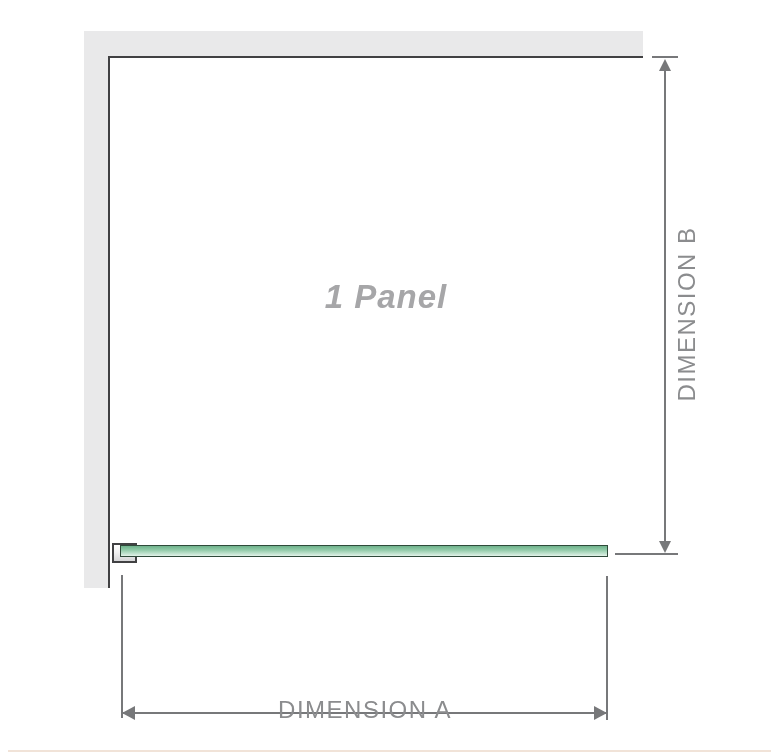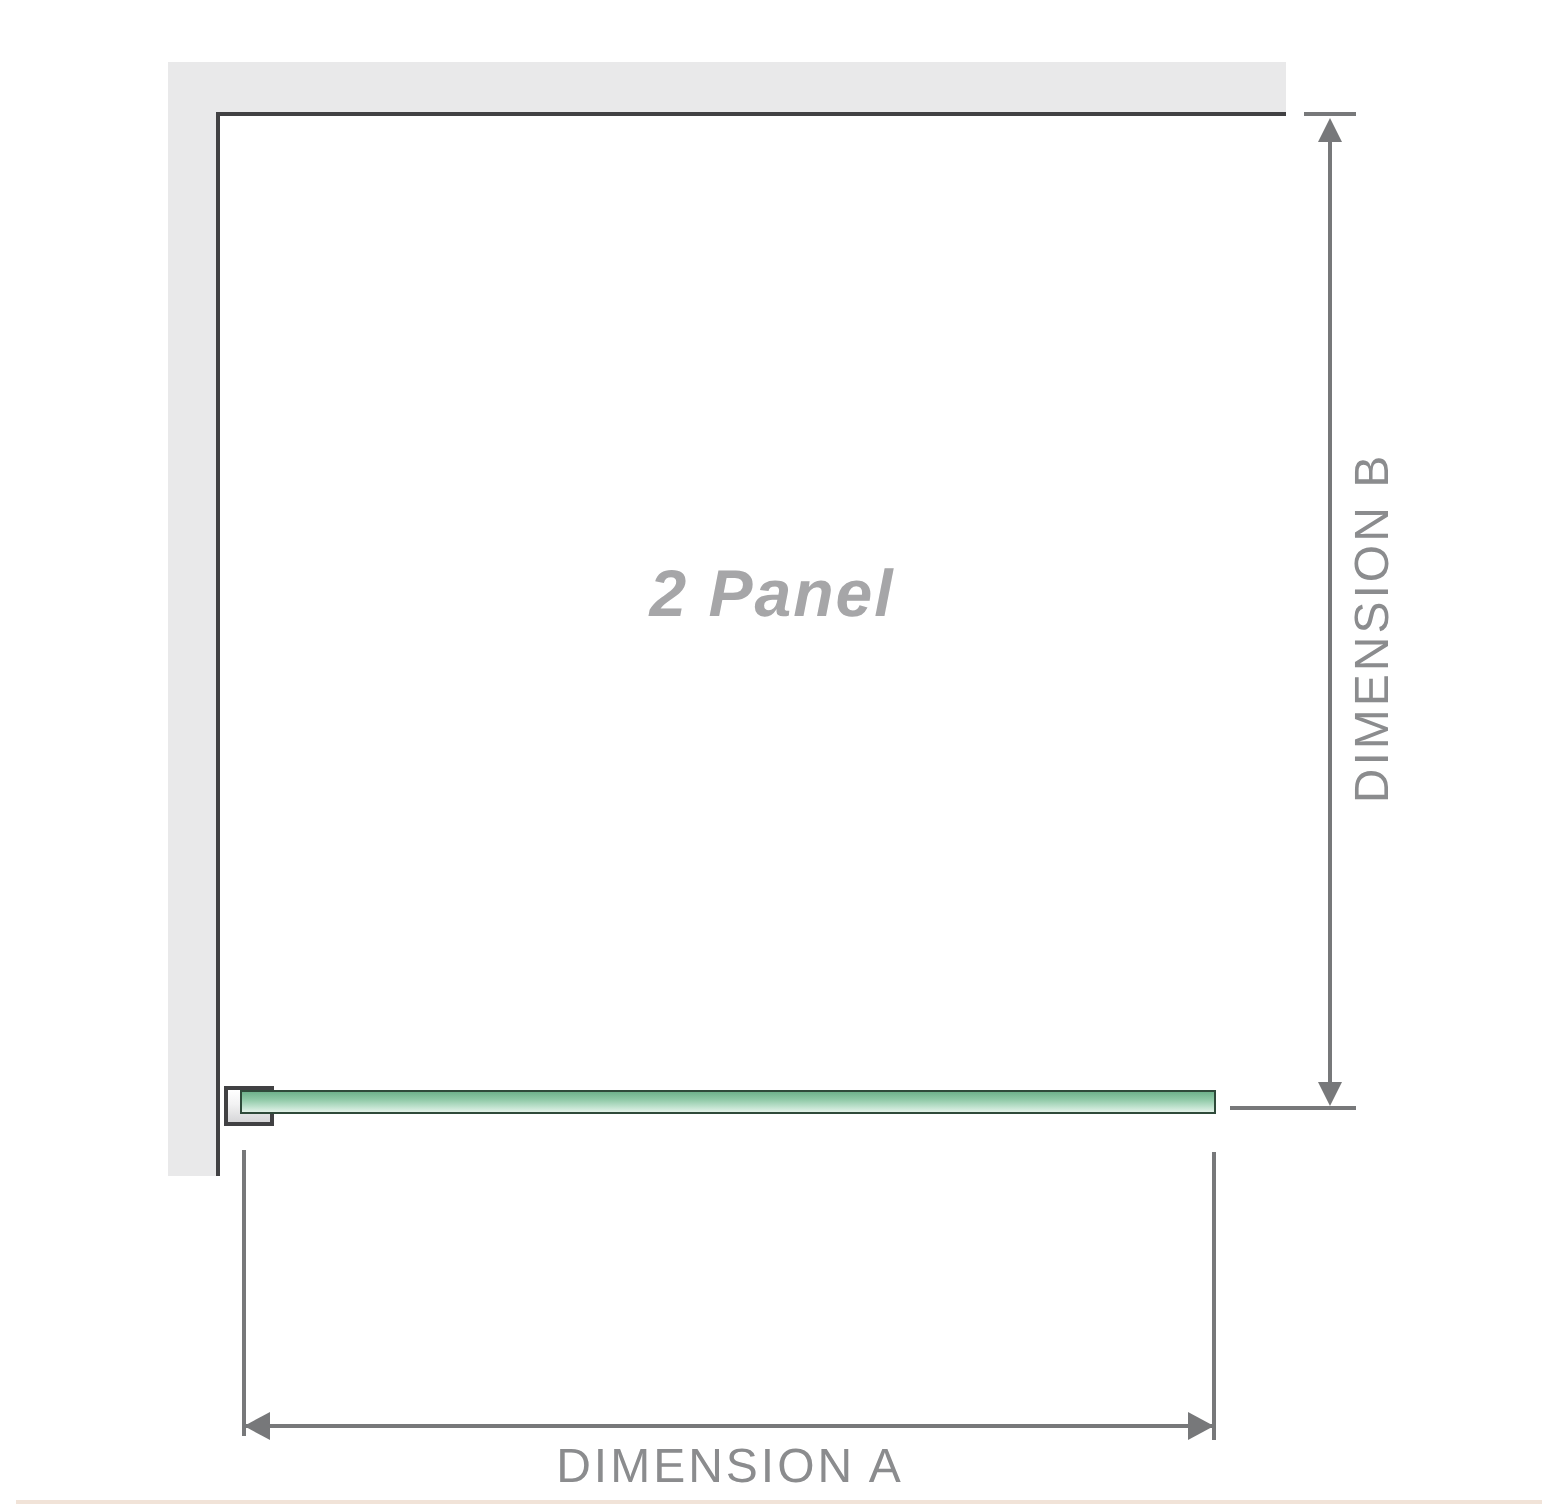--- a/index.html
+++ b/index.html
@@ -84,21 +84,21 @@
   }
 
   
   .dim-label {
     color: #8b8c8e;
     font-size: 24px;
     letter-spacing: 1.5px;
     white-space: nowrap;
   }
   .dimA-label {
-    left: 365px; top: 734px;
+    left: 365px; top: 710px;
     transform: translate(-50%, -50%);
     text-align: right;
   }
   .dimB-label {
     left: 687px; top: 314px;
     transform: translate(-50%, -50%) rotate(-90deg);
   }
   .panel-label {
     left: 386px; top: 297px;
     transform: translate(-50%, -50%);
@@ -120,21 +120,21 @@
 <body>
 
 <div class="stage">
 
   <div class="abs wall-band wall-band-top"></div>
   <div class="abs wall-band wall-band-left"></div>
 
   <div class="abs edge edge-top"></div>
   <div class="abs edge edge-left"></div>
 
-  <div class="abs panel-label">2 Panel</div>
+  <div class="abs panel-label">1 Panel</div>
 
   <div class="abs bracket"></div>
 
   <div class="abs glass"></div>
 
   <div class="abs dim dimB-line"></div>
   <div class="abs dim dimB-tick-top"></div>
   <div class="abs dim dimB-tick-bottom"></div>
   <div class="abs arrow arrow-up"></div>
   <div class="abs arrow arrow-down"></div>

